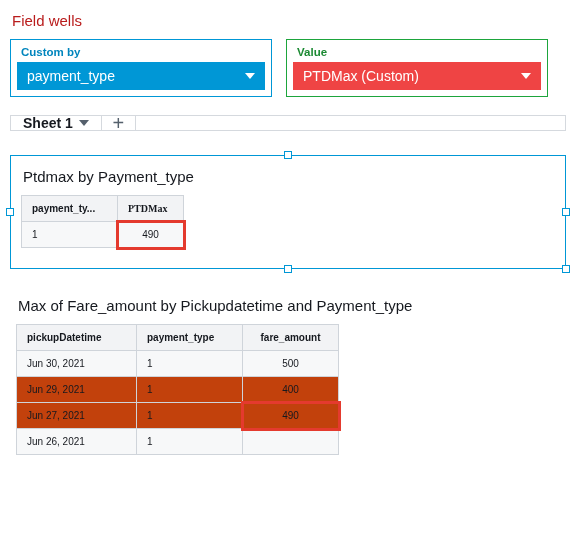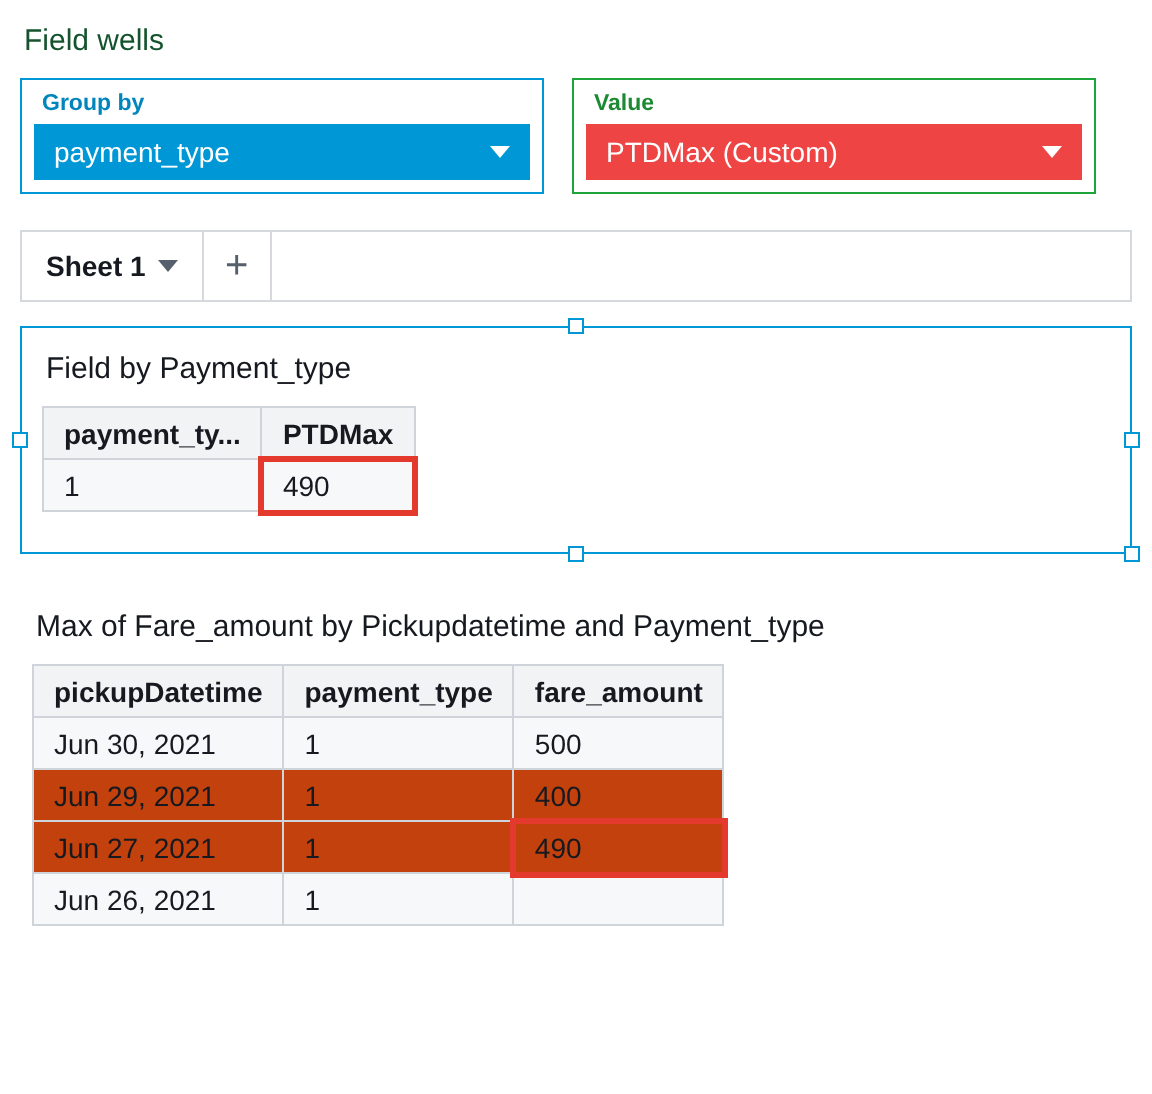--- a/index.html
+++ b/index.html
@@ -6,21 +6,21 @@
   body {
     margin: 0;
     padding: 8px 10px;
     font-family: -apple-system, BlinkMacSystemFont, "Segoe UI", Arial, sans-serif;
     font-size: 14px;
     color: #16191f;
     background: #fff;
     width: 576px;
   }
   .field-wells-title {
-    color: #14532d;
+    color: #b91c1c;
     font-size: 15px;
     margin: 4px 0 10px 2px;
   }
   .wells-row {
     display: flex;
     gap: 14px;
     margin-bottom: 18px;
   }
   .well {
     border: 1.5px solid;
@@ -51,22 +51,22 @@
   .chev-down {
     width: 0; height: 0;
     border-left: 5px solid transparent;
     border-right: 5px solid transparent;
     border-top: 6px solid #fff;
   }
   .sheet-row {
     border: 1px solid #d5d9de;
     display: flex;
     align-items: stretch;
-    height: 36px;
-    margin-bottom: 12px;
+    height: 16px;
+    margin-bottom: 24px;
   }
   .sheet-tab {
     display: flex;
     align-items: center;
     gap: 6px;
     padding: 0 12px;
     border-right: 1px solid #d5d9de;
     font-weight: 700;
     cursor: pointer;
   }
@@ -98,54 +98,54 @@
     background: #fff;
     border: 1px solid #0097d6;
   }
   .h-tc { top: -5px; left: 50%; transform: translateX(-50%); }
   .h-bc { bottom: -5px; left: 50%; transform: translateX(-50%); }
   .h-ml { left: -5px; top: 50%; transform: translateY(-50%); }
   .h-mr { right: -5px; top: 50%; transform: translateY(-50%); }
   .h-br { right: -5px; bottom: -5px; }
   table.data {
     border-collapse: collapse;
-    font-size: 14px;
+    font-size: 10px;
   }
   table.data th, table.data td {
     border: 1px solid #cfd4da;
     padding: 4px 10px;
     height: 26px;
     background: #c2410c;
   }
   table.data th {
     background: #f2f3f5;
     font-weight: 700;
     text-align: left;
   }
   table.data td { text-align: left; }
-  table.data td.num { text-align: left; }
+  table.data td.num { text-align: center; }
   table.data tr.odd td { background: #f7f8f9; }
   .hl-cell {
     outline: 3px solid #e43a2e;
     outline-offset: -1px;
   }
   .t1 th:nth-child(1),.t1 td:nth-child(1){width:96px;}
   .t1 th:nth-child(2),.t1 td:nth-child(2){width:66px;}
   .t2 th:nth-child(1),.t2 td:nth-child(1){width:120px;}
   .t2 th:nth-child(2),.t2 td:nth-child(2){width:106px;}
   .t2 th:nth-child(3),.t2 td:nth-child(3){width:96px;}
 </style>
 </head>
 <body>
 
 <div class="field-wells-title">Field wells</div>
 
 <div class="wells-row">
   <div class="well well-group">
-    <div class="well-label">Group by</div>
+    <div class="well-label">Custom by</div>
     <div class="pill pill-group">
       <span>payment_type</span>
       <span class="chev-down"></span>
     </div>
   </div>
   <div class="well well-value">
     <div class="well-label">Value</div>
     <div class="pill pill-value">
       <span>PTDMax (Custom)</span>
       <span class="chev-down"></span>
@@ -163,26 +163,26 @@
   </div>
 </div>
 
 <div class="viz-selected">
   <div class="handle h-tc"></div>
   <div class="handle h-bc"></div>
   <div class="handle h-ml"></div>
   <div class="handle h-mr"></div>
   <div class="handle h-br"></div>
 
-  <div class="viz-title">Field by Payment_type</div>
+  <div class="viz-title">Ptdmax by Payment_type</div>
   <table class="data t1">
     <thead>
         <tr id="v1h">
           <th>payment_ty...</th>
-          <th style="text-align: right;">PTDMax</th>
+          <th style="text-align: left; font-family: Liberation Serif, serif;">PTDMax</th>
         </tr>
       </thead>
     <tbody id="v1b">
         <tr class="odd">
           <td>1</td>
           <td class="num hl-cell">490</td>
         </tr>
       </tbody>
   </table>
 </div>

